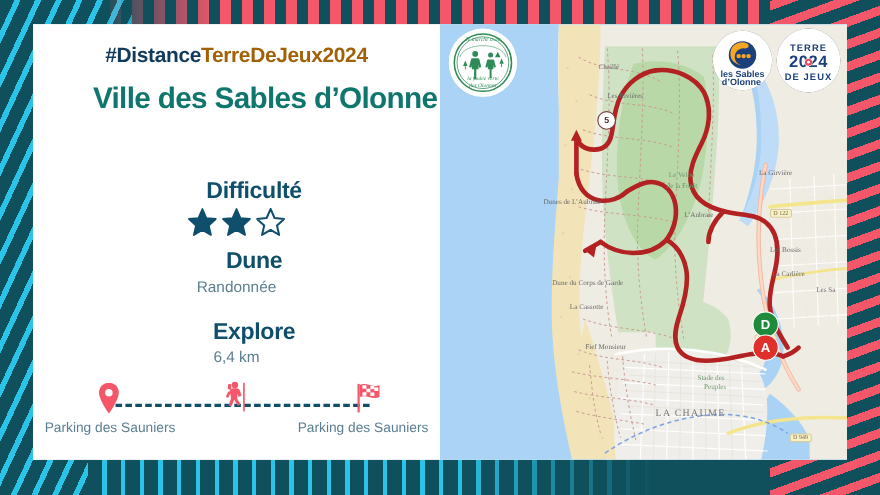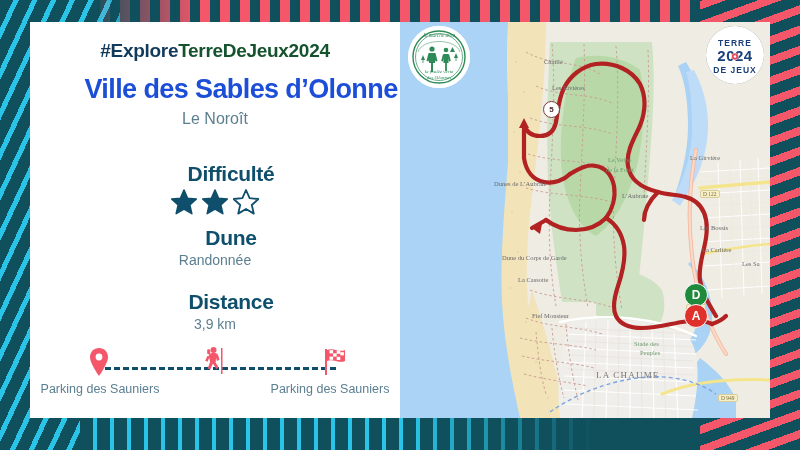--- a/index.html
+++ b/index.html
@@ -58,25 +58,25 @@
     background:#aad3f5;
   }
 
   
   .hashtag{
     position:absolute;top:18px;left:0;width:370px;text-align:center;
     font-size:19px;font-weight:bold;letter-spacing:-0.3px;
     white-space:nowrap;
   }
   .hashtag .ht-a{color:#123a5a;}
-  .hashtag .ht-b{color:#14532d;}
+  .hashtag .ht-b{color:#a16207;}
 
   .city{
     position:absolute;top:52px;left:0;width:422px;text-align:center;
-    font-size:27px;font-weight:bold;color:#1d4ed8;letter-spacing:-0.6px;
+    font-size:27px;font-weight:bold;color:#0f766e;letter-spacing:-0.6px;
     white-space:nowrap;
   }
   .subtitle{
     position:absolute;top:88px;left:0;width:370px;text-align:center;
     font-size:16px;color:#5b7f91;
   }
 
   .metric{position:absolute;left:0;width:370px;text-align:center;}
   .metric .m-label{
     font-size:21px;font-weight:bold;color:#0f4f6c;letter-spacing:-0.3px;padding-left:32px;
@@ -160,25 +160,24 @@
   <div class="bg-diag-left"></div>
   <div class="bg-diag-right"></div>
   <div class="bg-vert-bottom fade"></div>
   <div class="bg-dash-top"></div>
 
   <div class="card">
 
     <div class="panel-left">
 
       <div class="hashtag">
-        <span class="ht-a">#Explore</span><span class="ht-b">TerreDeJeux2024</span>
+        <span class="ht-a">#Distance</span><span class="ht-b">TerreDeJeux2024</span>
       </div>
 
       <div class="city">Ville des Sables d’Olonne</div>
-      <div class="subtitle">Le Noroît</div>
 
       <div class="metric m-difficulte">
         <div class="m-label">Difficulté</div>
         <div class="stars" id="star-row">
             <svg width="26" height="26" viewBox="0 0 26 26">
               <polygon points="13,1 16.6,9.2 25.4,10 18.8,16 20.8,24.6 13,20 5.2,24.6 7.2,16 0.6,10 9.4,9.2" fill="#0f4f6c" stroke="#0f4f6c" stroke-width="1.6" stroke-linejoin="round"></polygon>
             </svg>
             <svg width="26" height="26" viewBox="0 0 26 26">
               <polygon points="13,1 16.6,9.2 25.4,10 18.8,16 20.8,24.6 13,20 5.2,24.6 7.2,16 0.6,10 9.4,9.2" fill="#0f4f6c" stroke="#0f4f6c" stroke-width="1.6" stroke-linejoin="round"></polygon>
             </svg>
@@ -187,22 +186,22 @@
             </svg>
           </div>
       </div>
 
       <div class="metric m-type">
         <div class="m-label">Dune</div>
         <div class="m-value">Randonnée</div>
       </div>
 
       <div class="metric m-distance">
-        <div class="m-label">Distance</div>
-        <div class="m-value">3,9 km</div>
+        <div class="m-label">Explore</div>
+        <div class="m-value">6,4 km</div>
       </div>
 
       <div class="route">
         <div class="route-line"></div>
 
         <div class="route-icon ri-start">
           <svg width="20" height="28" viewBox="0 0 20 28">
             <path d="M10 0C4.9 0 1 3.9 1 9c0 6.5 9 19 9 19s9-12.5 9-19c0-5.1-3.9-9-9-9z" fill="#f4576a"></path>
             <circle cx="10" cy="9" r="3.4" fill="#ffffff"></circle>
           </svg>
@@ -465,20 +464,34 @@
             <path d="M46 32 l2-5 2 5z"></path>
               <rect x="47.6" y="32" width="0.8" height="3"></rect>
             <path d="M42 26 l2.5-5 2.5 5z"></path>
           </g>
           <text x="31" y="11" font-size="5.2" fill="#2e8b57" text-anchor="middle" font-family="Liberation Serif, serif" font-style="italic">Je marche avec</text>
           <text x="31" y="47" font-size="5" fill="#2e8b57" text-anchor="middle" font-family="Liberation Serif, serif" font-style="italic">la foulée verte</text>
           <text x="31" y="53" font-size="5" fill="#2e8b57" text-anchor="middle" font-family="Liberation Serif, serif" font-style="italic">des Olonnes</text>
         </svg>
       </div>
 
+      <div class="logo-circle logo-sables">
+        <svg width="54" height="54" viewBox="0 0 54 54">
+          <circle cx="27" cy="27" r="27" fill="#ffffff"></circle>
+          <circle cx="27" cy="22" r="12.5" fill="#1b3f7a"></circle>
+          <path d="M27 10.5 C20.5 10.5 16 15 16 21 C16 27 21 31 27 31
+                   C23 31 20 28 20 24 C20 19 24 15.5 29 16
+                   C31.5 16.2 33 15 32.5 13 C31.5 11.4 29.4 10.5 27 10.5Z" fill="#f5a623"></path>
+          <circle cx="23.5" cy="23" r="2" fill="#f5a623"></circle>
+          <circle cx="28" cy="23" r="2" fill="#f5a623"></circle>
+          <circle cx="32.5" cy="23" r="2" fill="#f5a623"></circle>
+          <text x="27" y="42" font-size="8.2" fill="#1b3f7a" text-anchor="middle" font-weight="bold" font-family="Liberation Sans, sans-serif">les Sables</text>
+          <text x="26" y="49" font-size="8.2" fill="#1b3f7a" text-anchor="middle" font-weight="bold" font-family="Liberation Sans, sans-serif">d’Olonne</text>
+        </svg>
+      </div>
 
       <div class="logo-circle logo-terre">
         <svg width="58" height="58" viewBox="0 0 58 58">
           <circle cx="29" cy="29" r="29" fill="#ffffff"></circle>
           <text x="29" y="20" font-size="8.5" fill="#1b3f7a" text-anchor="middle" font-weight="bold" letter-spacing="1" font-family="Liberation Sans, sans-serif">TERRE</text>
           <g>
             <text x="29" y="35" font-size="15" fill="#1b3f7a" text-anchor="middle" font-weight="bold" letter-spacing="0.5" font-family="Liberation Sans, sans-serif">2024</text>
             <circle cx="29" cy="30.5" r="3.6" fill="#ffffff"></circle>
             <circle cx="29" cy="30.5" r="3.2" fill="#e8485e"></circle>
             <circle cx="29" cy="30.5" r="1.3" fill="#ffffff"></circle>

